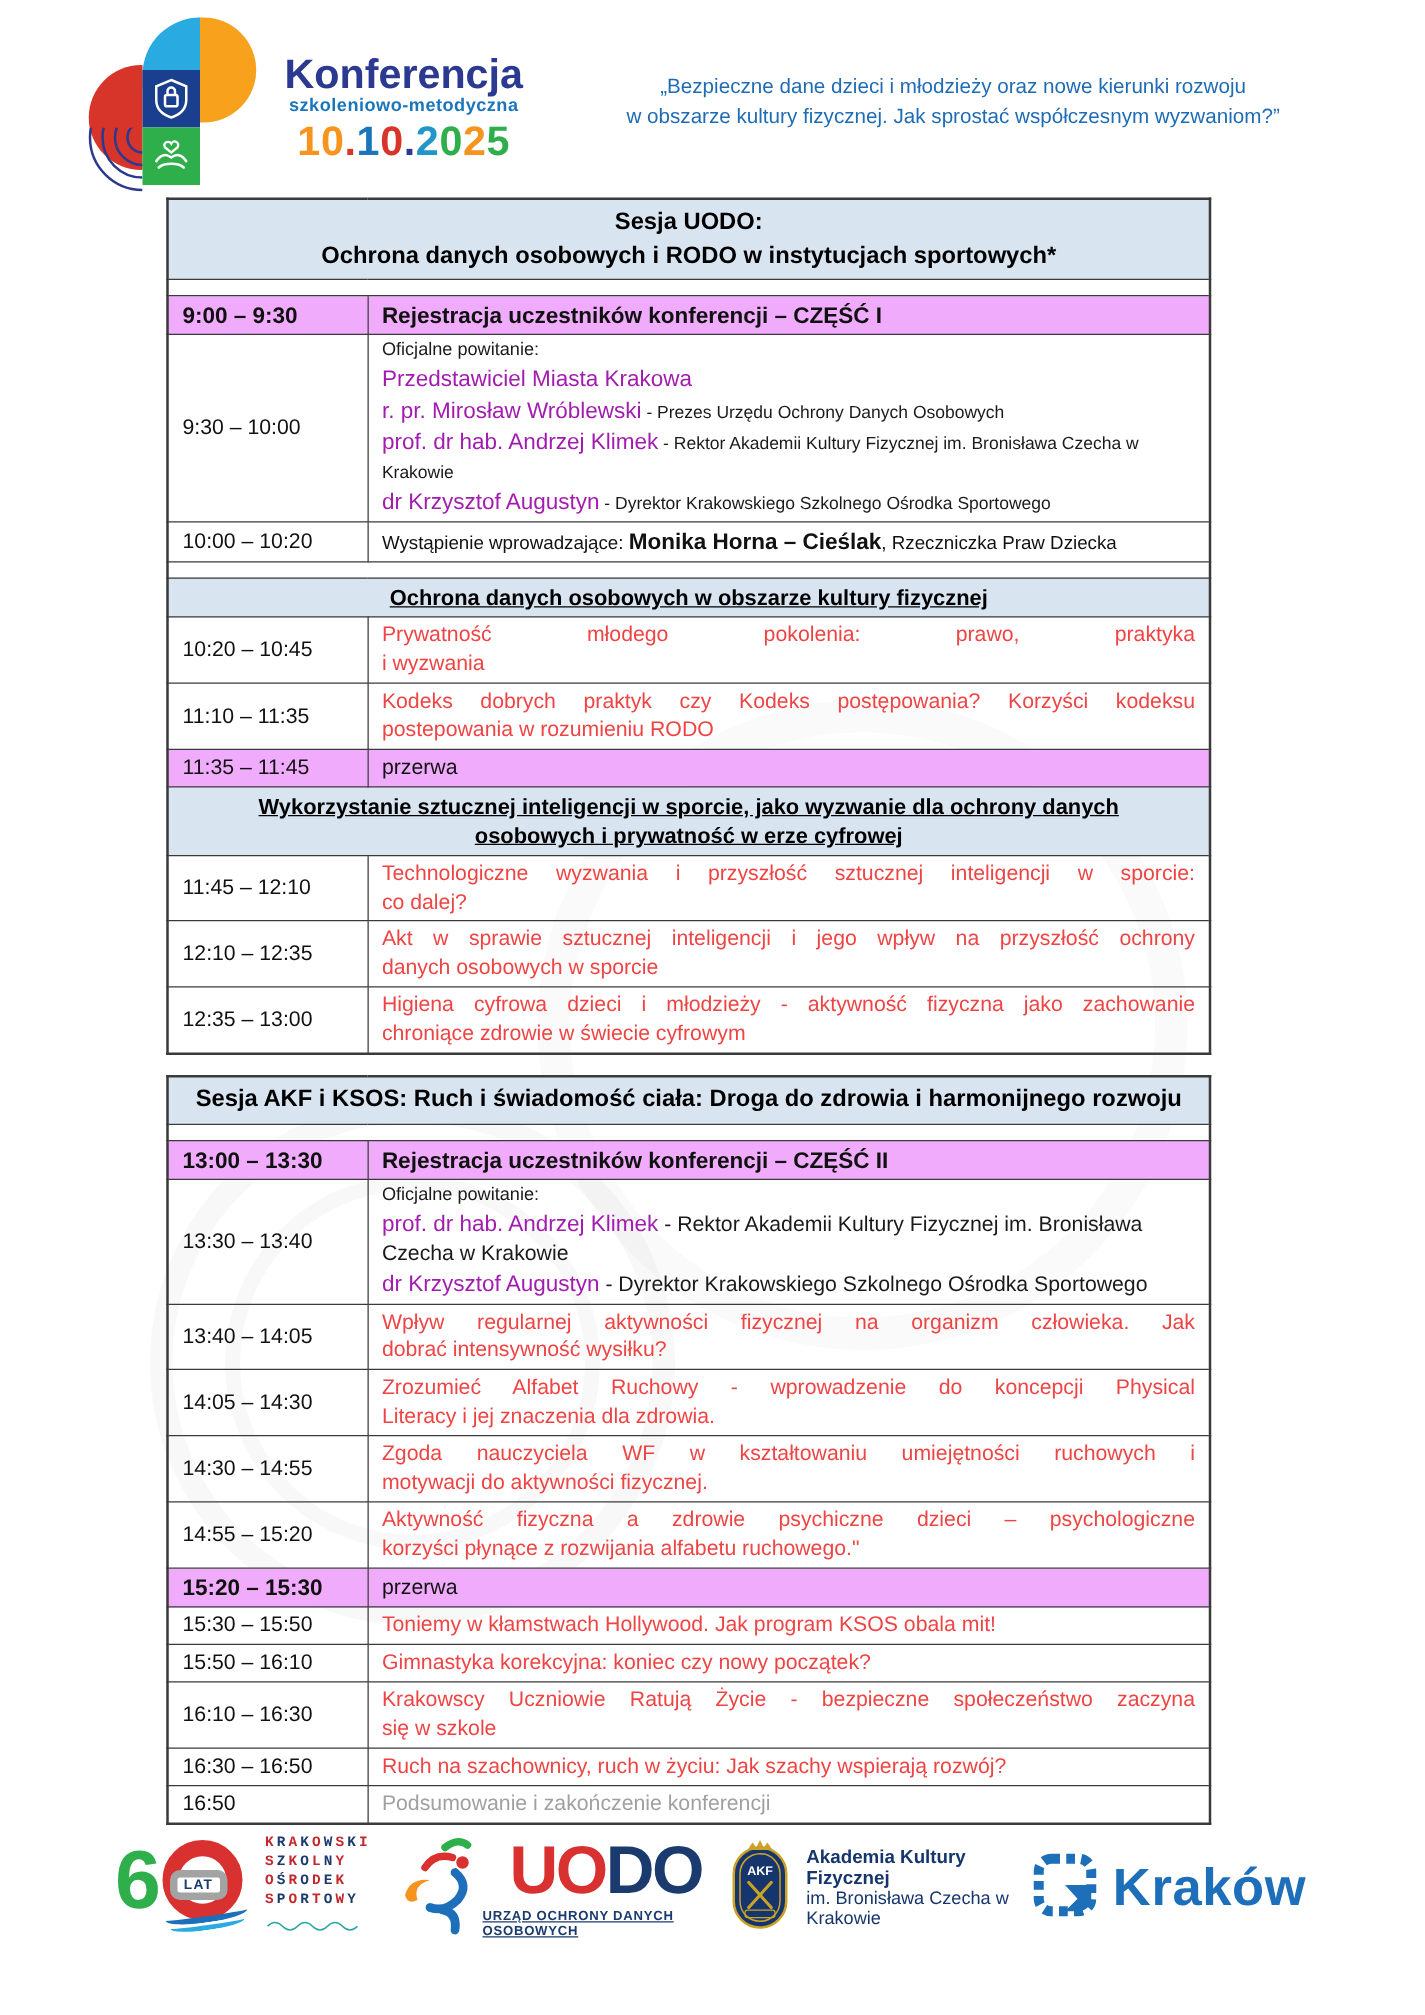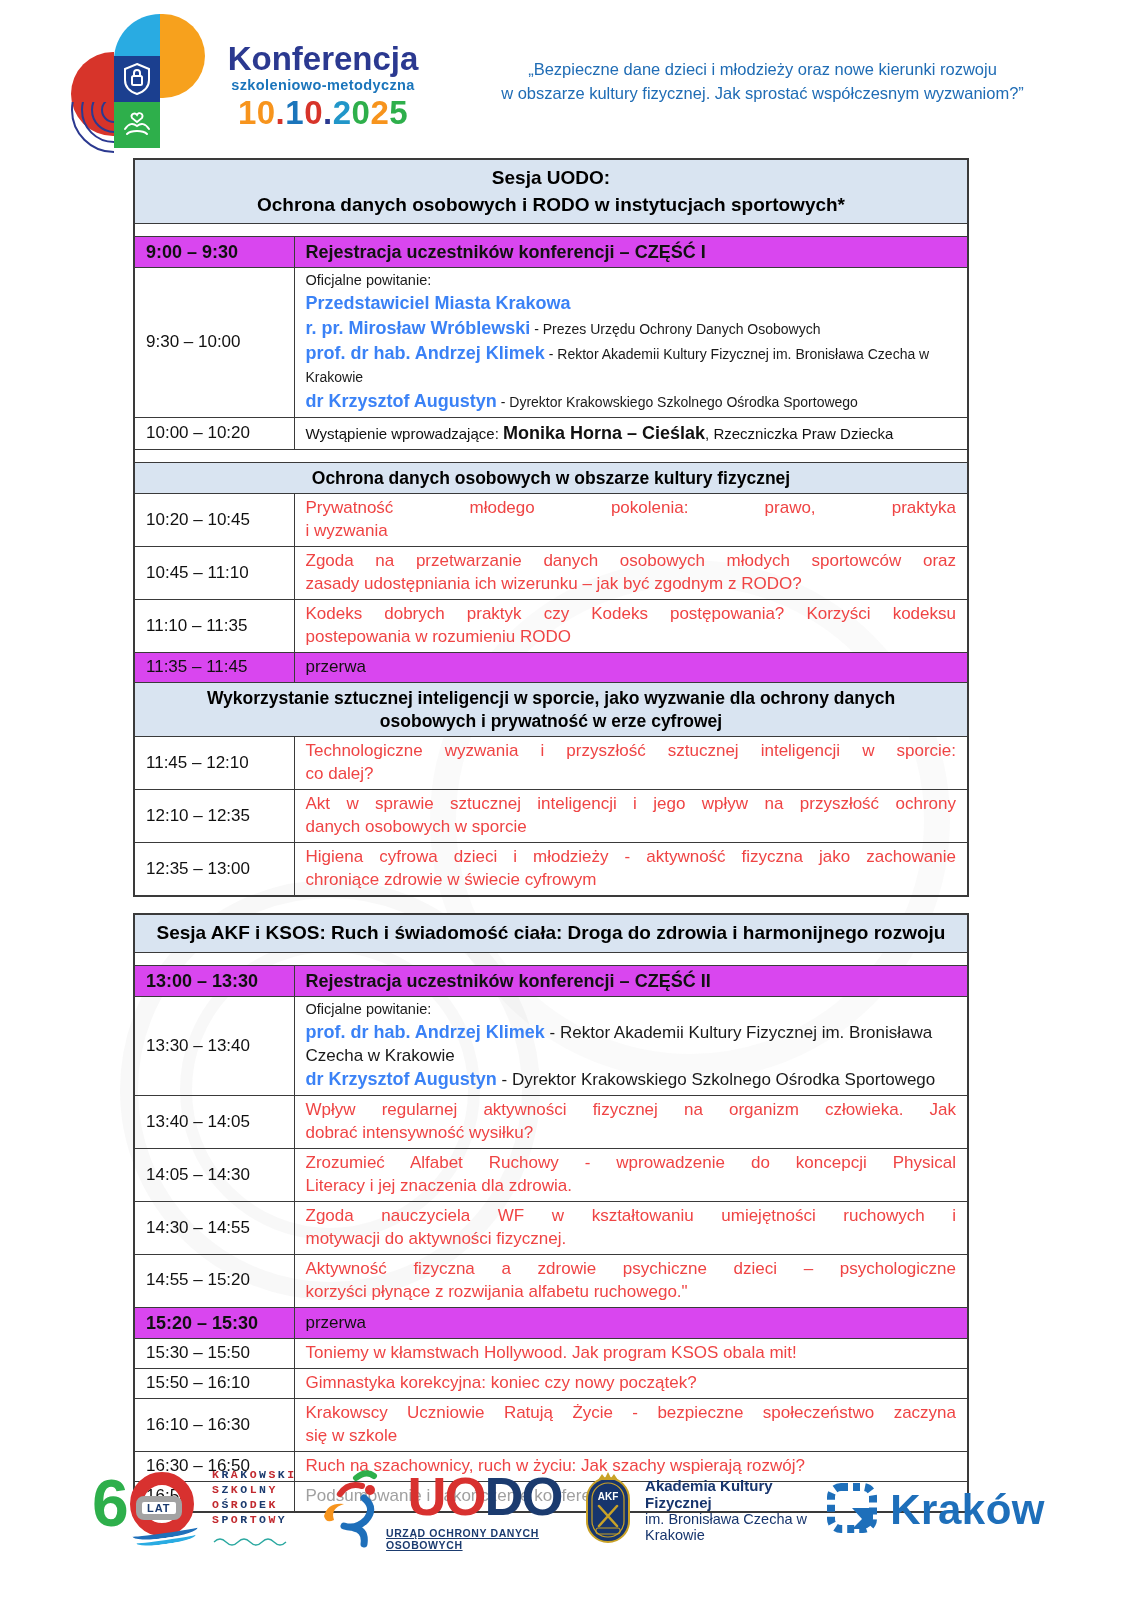--- a/index.html
+++ b/index.html
@@ -40,30 +40,30 @@
 
   
   .agenda-wrap { position:absolute; left:133px; top:158px; width:928px; }
   table.agenda { width:836px; border-collapse:collapse; table-layout:fixed; background:transparent; }
   table.agenda + table.agenda { margin-top:16px; }
   table.agenda td { border:1.5px solid #3a3a3a; padding:3px 11px; font-size:17px; line-height:1.35; vertical-align:middle; }
   table.agenda { border:2px solid #3a3a3a; }
   col.c-time { width:160px; }
   tr.title-row td { background:#d9e4f1; text-align:center; font-weight:bold; font-size:19px; padding:5px 8px; line-height:1.4; color:#000; }
   tr.spacer td { height:13px; padding:0; }
-  tr.green td { background:#d946ef; }
+  tr.green td { background:#f0abfc; }
   tr.green td.lbl-bold { font-weight:bold; font-size:18px; }
   tr.green td.time-b { font-weight:bold; font-size:18px; }
-  tr.section-row td { background:#d9e4f1; text-align:center; font-weight:bold; font-size:17.5px; line-height:1.3; padding:4px 8px; color:#000; }
+  tr.section-row td { background:#d9e4f1; text-align:center; font-weight:bold; font-size:17.5px; line-height:1.3; padding:4px 8px; color:#000;text-decoration:underline; }
   td.time { font-size:17.5px; color:#101010; }
   td.topic { color:#ef4444; }
   .jline { text-align:justify; text-align-last:justify; }
   .lline { text-align:left; }
   .intro { font-size:14.5px; color:#1a1a1a; }
-  .guest-name { font-weight:bold; font-size:18px; color:#3b82f6; }
+  .guest-name { font-weight:normal; font-size:18px; color:#a21caf; }
   .guest-desc-sm { font-size:14px; color:#1a1a1a; }
   .guest-desc-lg { font-size:17px; color:#1a1a1a; }
   .open-prefix { font-size:15px; }
   .open-name { font-weight:bold; font-size:18px; }
   .open-suffix { font-size:15px; }
   td.closing-label { color:#a0a0a0; }
 
   
   .footer { position:absolute; left:92px; right:95px; bottom:42px; height:120px;
             display:flex; align-items:center; justify-content:space-between; }
@@ -187,27 +187,20 @@
         <td colspan="2">Ochrona danych osobowych w obszarze kultury fizycznej</td>
       </tr>
       <tr>
         <td class="time">10:20 – 10:45</td>
         <td class="topic">
           <div class="jline">Prywatność młodego pokolenia: prawo, praktyka</div>
           <div class="lline">i wyzwania</div>
         </td>
       </tr>
       <tr>
-        <td class="time">10:45 – 11:10</td>
-        <td class="topic">
-          <div class="jline">Zgoda na przetwarzanie danych osobowych młodych sportowców oraz</div>
-          <div class="lline">zasady udostępniania ich wizerunku – jak być zgodnym z RODO?</div>
-        </td>
-      </tr>
-      <tr>
         <td class="time">11:10 – 11:35</td>
         <td class="topic">
           <div class="jline">Kodeks dobrych praktyk czy Kodeks postępowania? Korzyści kodeksu</div>
           <div class="lline">postepowania w rozumieniu RODO</div>
         </td>
       </tr>
       <tr class="green">
         <td class="time">11:35 – 11:45</td>
         <td>przerwa</td>
       </tr>

